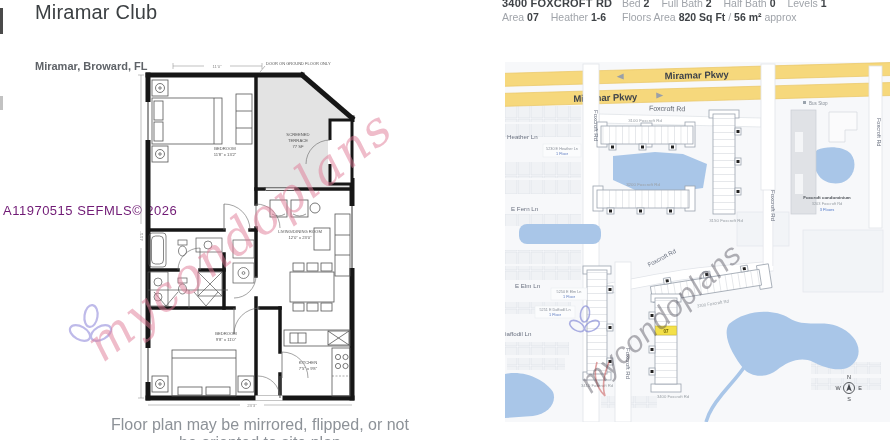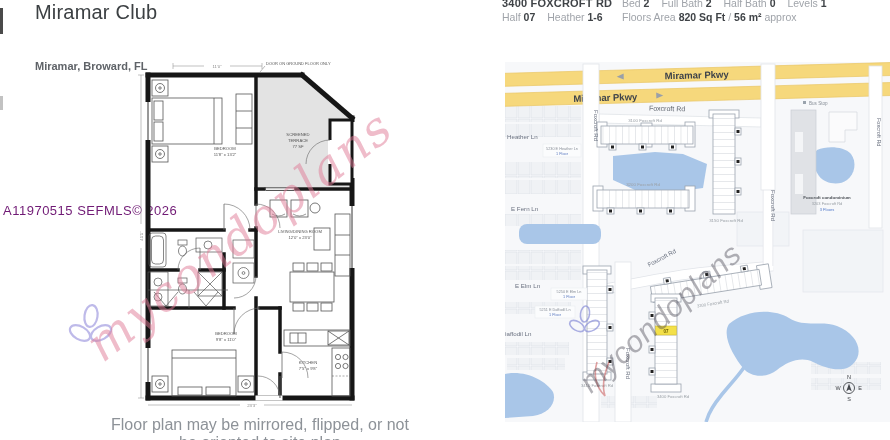--- a/index.html
+++ b/index.html
@@ -28,21 +28,21 @@
 
   <div class="sliver" style="top:8px;height:26px;background:#4a4a4a;"></div>
   <div class="sliver" style="top:96px;height:14px;background:#c2c2c2;"></div>
 
   <div class="title">Miramar Club</div>
   <div class="subtitle">Miramar, Broward, FL</div>
 
   <div class="info" style="left:502px;">
     <div class="addr">3400 FOXCROFT RD</div>
     <div>
-      <span class="pair"><span>Half</span> <b>07</b></span>
+      <span class="pair"><span>Area</span> <b>07</b></span>
       <span class="pair"><span>Heather</span> <b>1-6</b></span>
     </div>
   </div>
   <div class="info" style="left:622px;">
     <div>
       <span class="pair"><span>Bed</span> <b>2</b></span>
       <span class="pair"><span>Full Bath</span> <b>2</b></span>
       <span class="pair"><span>Half Bath</span> <b>0</b></span>
       <span class="pair"><span>Levels</span> <b>1</b></span>
     </div>

